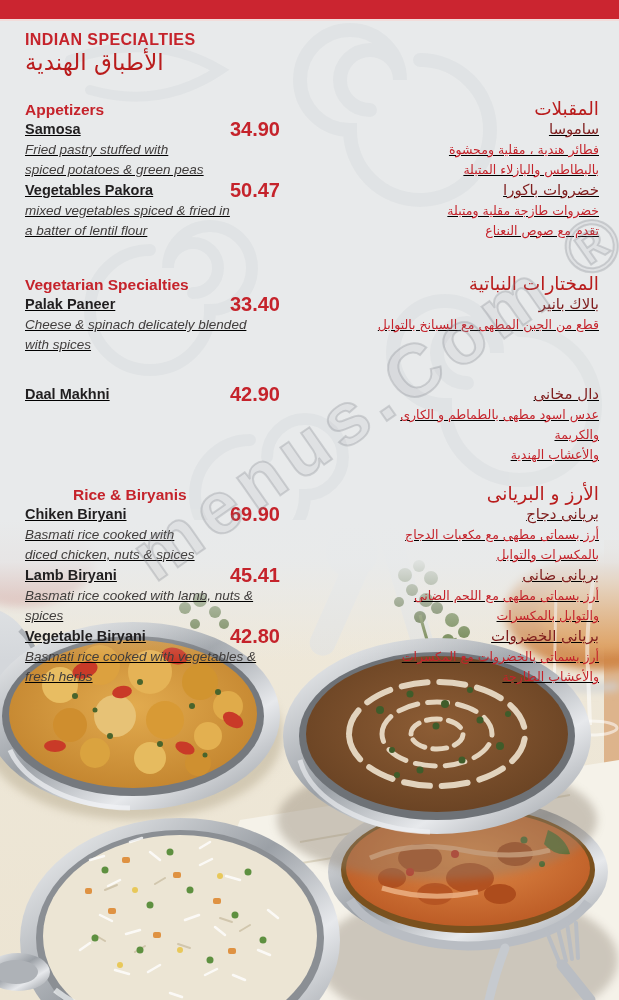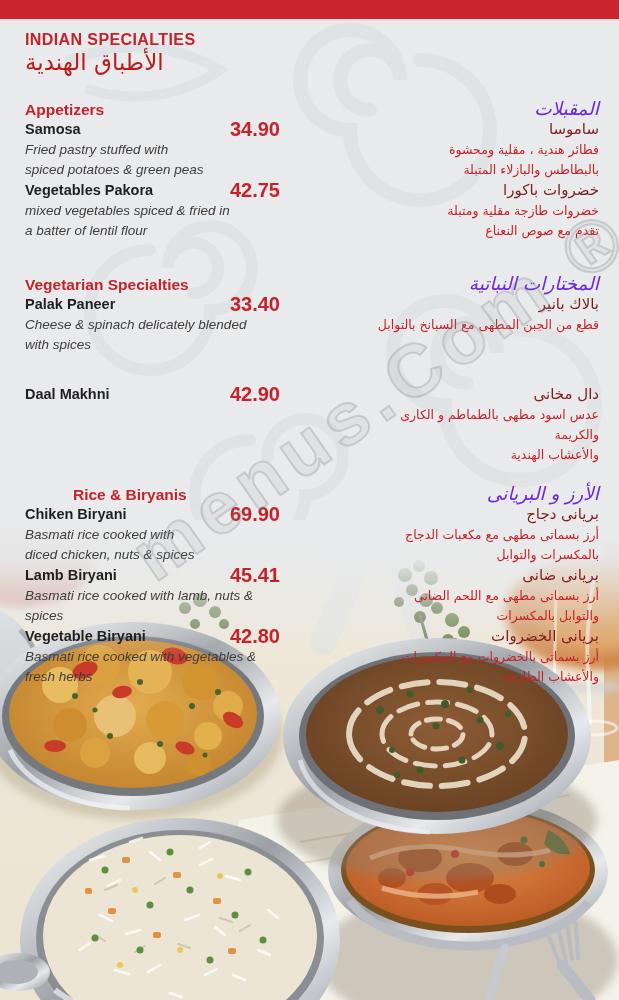--- a/index.html
+++ b/index.html
@@ -25,22 +25,22 @@
   }
   
   .content { position:absolute; left:25px; right:20px; top:31px; z-index:2; }
   .title-row { display:flex; justify-content:space-between; align-items:baseline;flex-direction:column; }
   .title-en { font-size:16px; font-weight:bold; letter-spacing:.4px; color:#c5232b; }
   .ar { font-family:"DejaVu Sans", sans-serif; }
   .title-ar { font-size:23px; color:#b91c1c; }
   .section-heading { display:flex; justify-content:space-between; align-items:flex-end; }
   .mt1 { margin-top:23px; } .mt2 { margin-top:32px; } .mt3 { margin-top:18px;margin-left:48px; }
   .heading-en { font-size:15.5px; font-weight:bold; color:#c5232b; }
-  .heading-ar { font-size:18.5px; color:#6d28d9;font-style:italic; }
-  .item { position:relative; display:flex; justify-content:flex-start; }
+  .heading-ar { font-size:18.5px; color:#b91c1c; }
+  .item { position:relative; display:flex; justify-content:flex-start;text-decoration:underline; }
   .item.gap-after { margin-bottom:29px; }
   .col-en { width:330px; flex:none; }
   .name-en { font-size:14.5px; font-weight:bold; color:#211f20; line-height:21px; }
   .desc-en { font-size:13.5px; font-style:italic; color:#403d3c; line-height:20px; white-space:pre-line; }
   .price {
     position:absolute; left:182px; top:0; width:73px; text-align:right;
     font-size:20px; font-weight:bold; color:#c5232b; line-height:21px;
   }
   .col-ar { flex:1; text-align:right; }
   .name-ar { font-size:15px; color:#7f1d1d; line-height:21px; }
@@ -360,21 +360,21 @@
 بالبطاطس والبازلاء المتبلة</div>
       </div>
     </div>
 
     <div class="item">
       <div class="col-en">
         <div class="name-en">Vegetables Pakora</div>
         <div class="desc-en">mixed vegetables spiced &amp; fried in
 a batter of lentil flour</div>
       </div>
-      <div class="price">42.75</div>
+      <div class="price">50.47</div>
       <div class="col-ar ar" dir="rtl">
         <div class="name-ar">خضروات باكورا</div>
         <div class="desc-ar">خضروات طازجة مقلية ومتبلة
 تقدم مع صوص النعناع</div>
       </div>
     </div>
 
     <div class="section-heading mt2">
       <div class="heading-en">Vegetarian Specialties</div>
       <div class="heading-ar ar" dir="rtl">المختارات النباتية</div>

